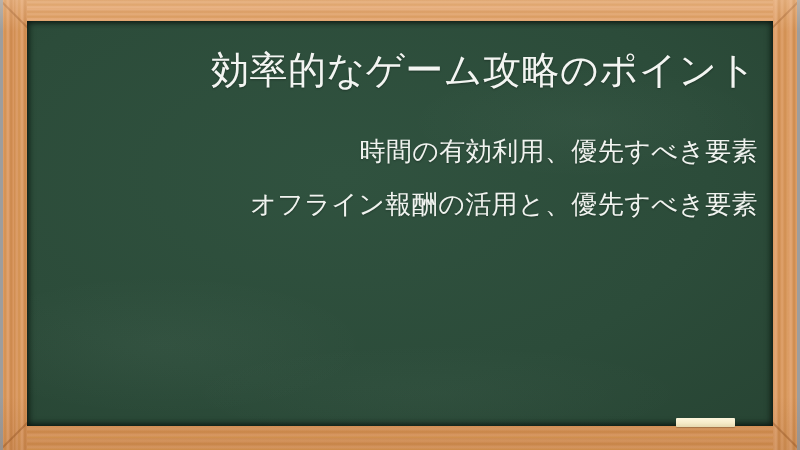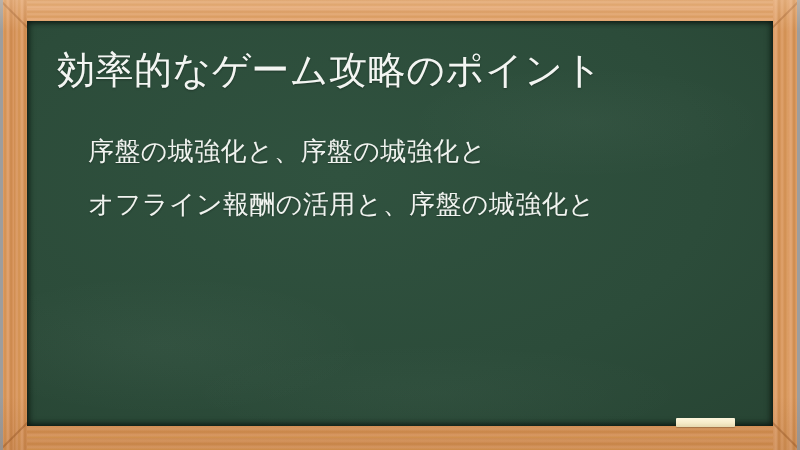--- a/index.html
+++ b/index.html
@@ -9,20 +9,21 @@
     background: #ffffff;
   }
 
   #slide {
     position: relative;
     width: 800px;
     height: 450px;
     overflow: hidden;
     background: #ef4444;
     font-family: "DejaVu Sans", "Liberation Sans", sans-serif;
+    text-align: right;
   }
 
   
   .frame {
     position: absolute;
     left: 0;
     top: 0;
     width: 800px;
     height: 450px;
     box-sizing: border-box;
@@ -247,20 +248,20 @@
 
     <div class="frame-shade"></div>
   </div>
 
   <div class="board">
     <div class="board-dust"></div>
 
     <div class="title">効率的なゲーム攻略のポイント</div>
 
     <div class="bullets">
-      <div class="bullet-line">序盤の城強化と、序盤の城強化と</div>
-      <div class="bullet-line">オフライン報酬の活用と、序盤の城強化と</div>
+      <div class="bullet-line">時間の有効利用、優先すべき要素</div>
+      <div class="bullet-line">オフライン報酬の活用と、優先すべき要素</div>
     </div>
   </div>
 
   <div class="chalk"></div>
 
 </div>
 
 </body></html>

